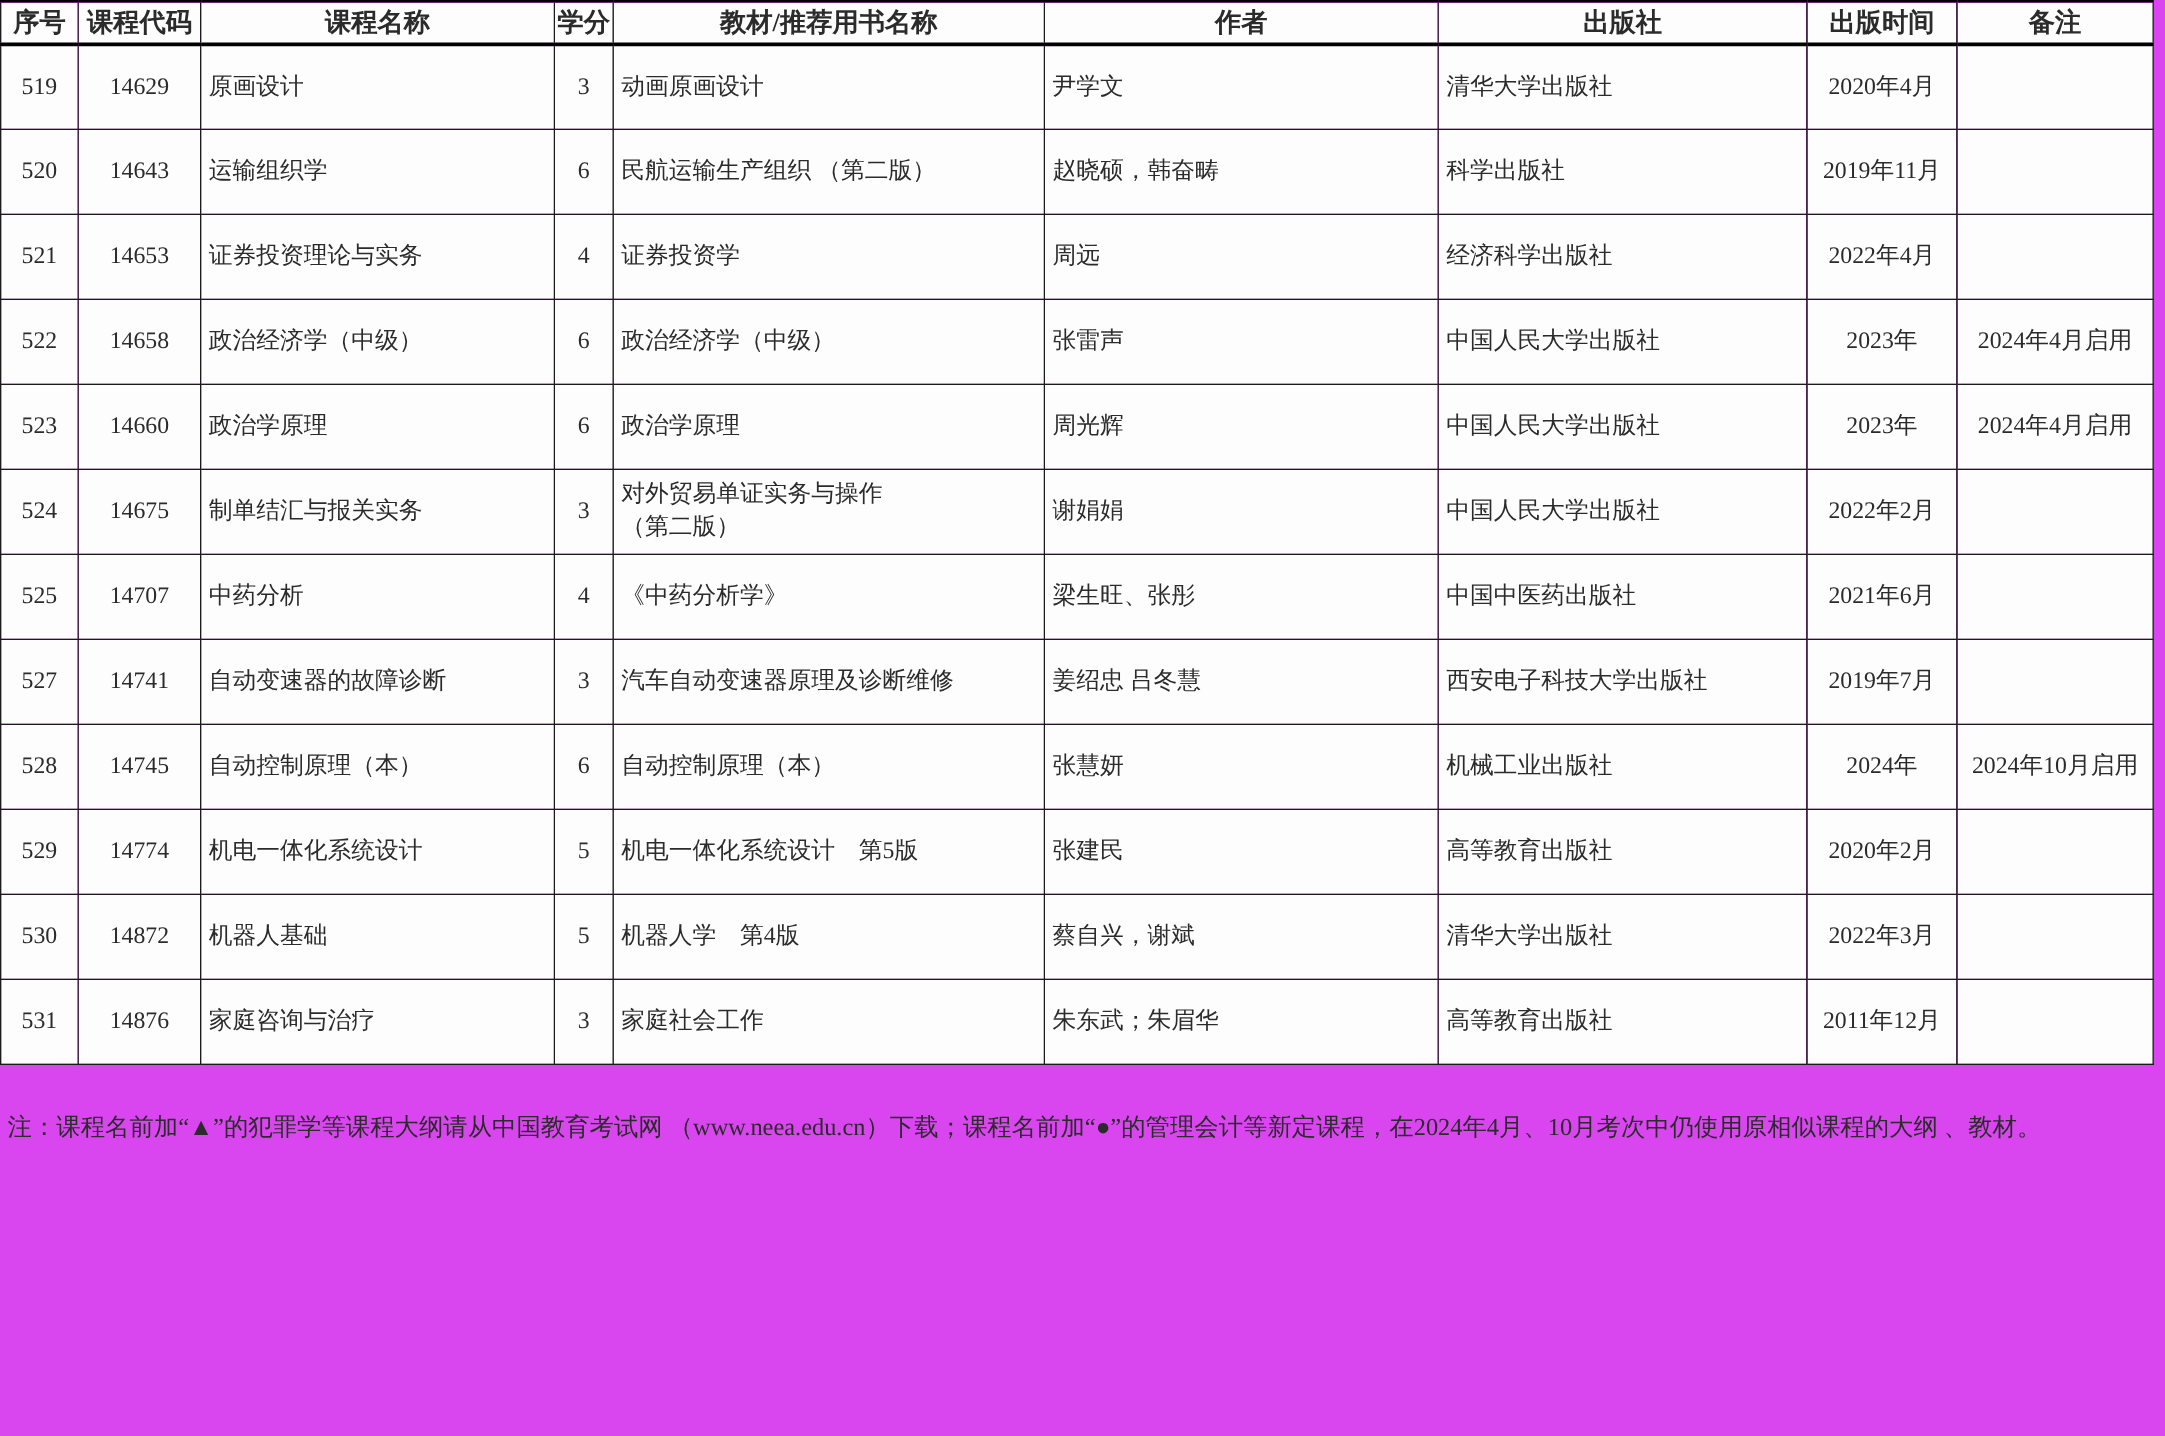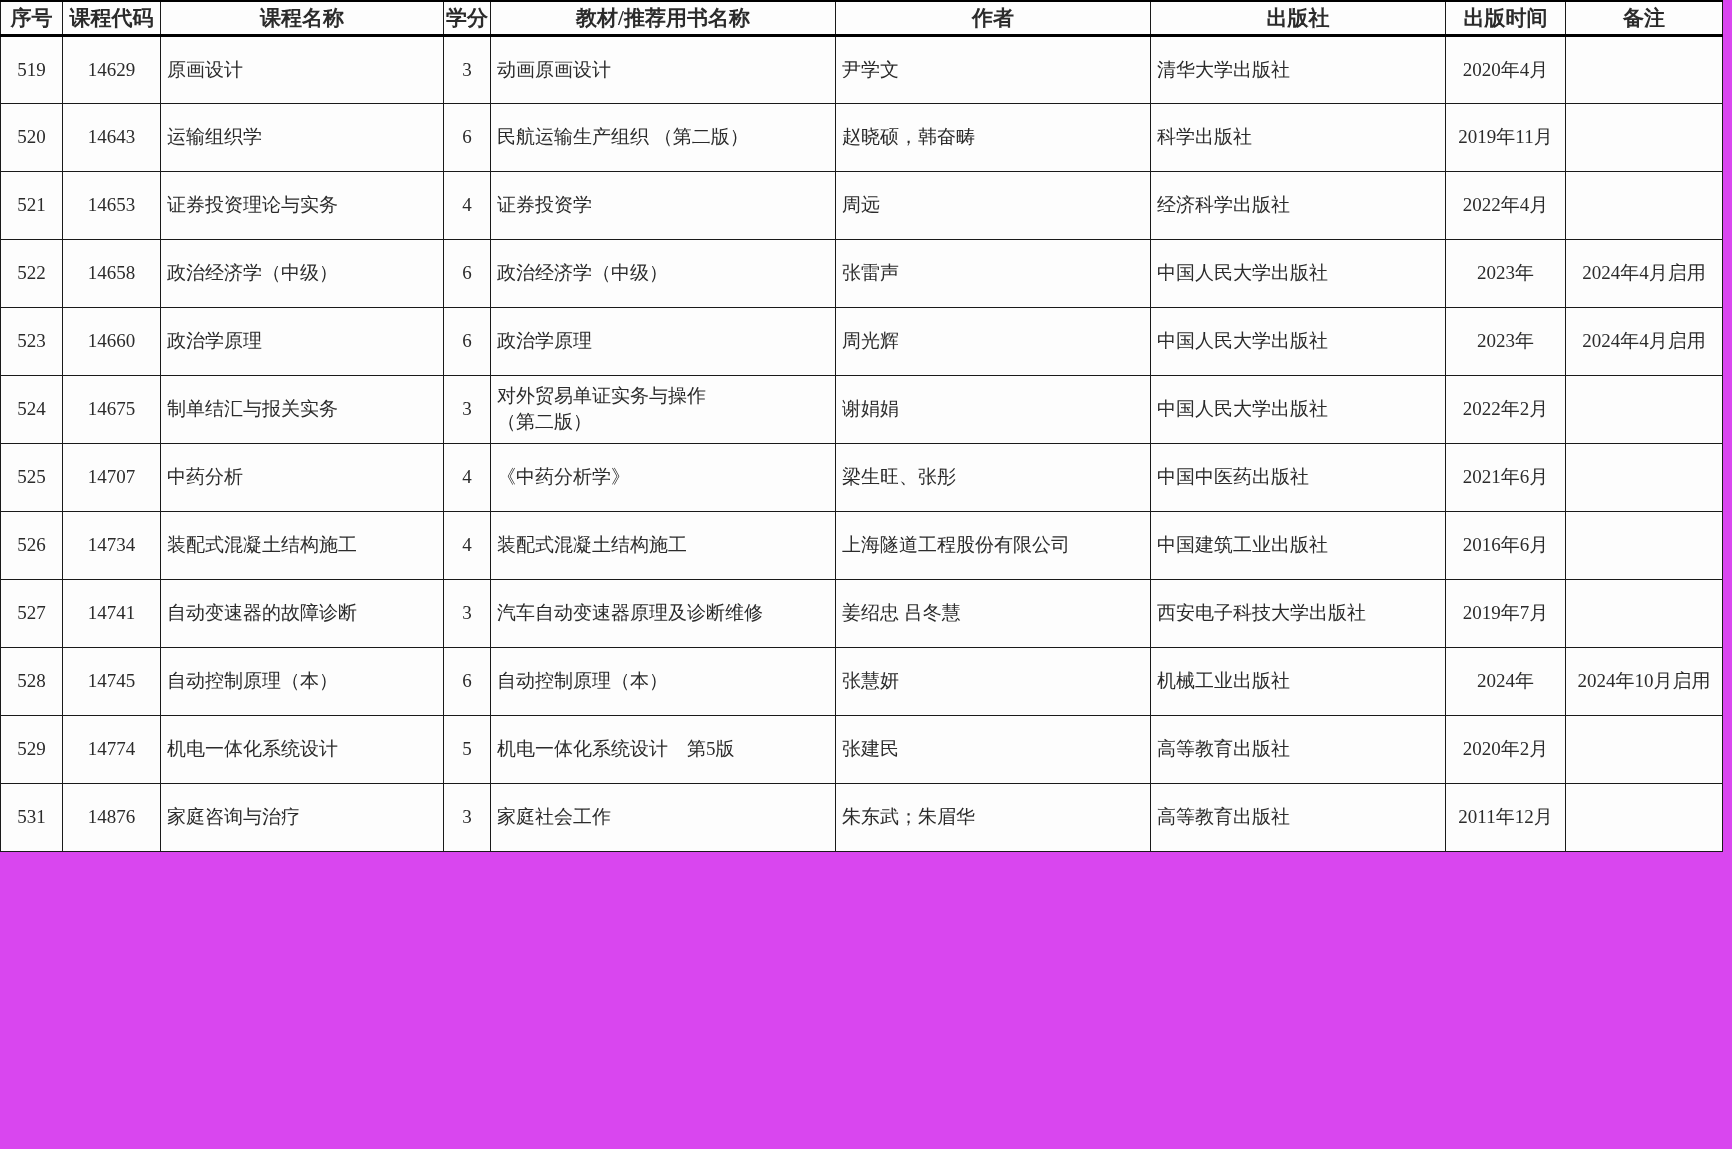--- a/index.html
+++ b/index.html
@@ -169,31 +169,20 @@
           <td class="col-code">14707</td>
           <td class="col-course_name">中药分析</td>
           <td class="col-credits">4</td>
           <td class="col-textbook">《中药分析学》</td>
           <td class="col-author">梁生旺、张彤</td>
           <td class="col-publisher">中国中医药出版社</td>
           <td class="col-pub_date">2021年6月</td>
           <td class="col-note"></td>
         </tr>
         <tr>
-          <td class="col-seq">526</td>
-          <td class="col-code">14734</td>
-          <td class="col-course_name">装配式混凝土结构施工</td>
-          <td class="col-credits">4</td>
-          <td class="col-textbook">装配式混凝土结构施工</td>
-          <td class="col-author">上海隧道工程股份有限公司</td>
-          <td class="col-publisher">中国建筑工业出版社</td>
-          <td class="col-pub_date">2016年6月</td>
-          <td class="col-note"></td>
-        </tr>
-        <tr>
           <td class="col-seq">527</td>
           <td class="col-code">14741</td>
           <td class="col-course_name">自动变速器的故障诊断</td>
           <td class="col-credits">3</td>
           <td class="col-textbook">汽车自动变速器原理及诊断维修</td>
           <td class="col-author">姜绍忠  吕冬慧</td>
           <td class="col-publisher">西安电子科技大学出版社</td>
           <td class="col-pub_date">2019年7月</td>
           <td class="col-note"></td>
         </tr>
@@ -213,27 +202,39 @@
           <td class="col-code">14774</td>
           <td class="col-course_name">机电一体化系统设计</td>
           <td class="col-credits">5</td>
           <td class="col-textbook">机电一体化系统设计　第5版</td>
           <td class="col-author">张建民</td>
           <td class="col-publisher">高等教育出版社</td>
           <td class="col-pub_date">2020年2月</td>
           <td class="col-note"></td>
         </tr>
         <tr>
+          <td class="col-seq">530</td>
+          <td class="col-code">14872</td>
+          <td class="col-course_name">机器人基础</td>
+          <td class="col-credits">5</td>
+          <td class="col-textbook">机器人学　第4版</td>
+          <td class="col-author">蔡自兴，谢斌</td>
+          <td class="col-publisher">清华大学出版社</td>
+          <td class="col-pub_date">2022年3月</td>
+          <td class="col-note"></td>
+        </tr>
+        <tr>
           <td class="col-seq">531</td>
           <td class="col-code">14876</td>
           <td class="col-course_name">家庭咨询与治疗</td>
           <td class="col-credits">3</td>
           <td class="col-textbook">家庭社会工作</td>
           <td class="col-author">朱东武；朱眉华</td>
           <td class="col-publisher">高等教育出版社</td>
           <td class="col-pub_date">2011年12月</td>
           <td class="col-note"></td>
         </tr>
       </tbody>
   </table>
 
+  <p class="footnote">注：课程名前加“▲”的犯罪学等课程大纲请从中国教育考试网 （www.neea.edu.cn）下载；课程名前加“●”的管理会计等新定课程，在2024年4月、10月考次中仍使用原相似课程的大纲 、教材。</p>
 
 </div>
 
 </body></html>

